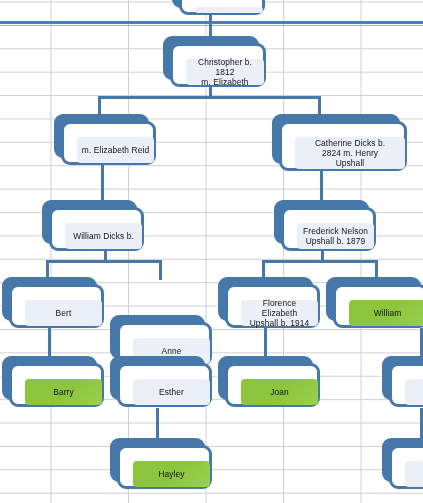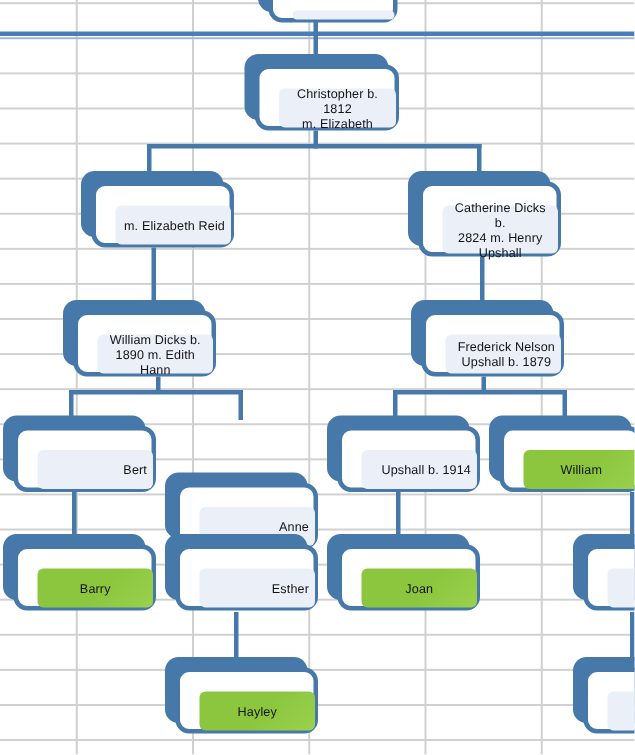--- a/index.html
+++ b/index.html
@@ -67,21 +67,21 @@
     display:flex;
     align-items:center;
     justify-content:center;
     text-align:center;
     line-height:1.22;
     padding:0 4px;
     color:#141414;
     font-size:8.4px;
     letter-spacing:0.1px;
   }
-  .node.blue  .fill{background:#eaeff8;justify-content:flex-end;}
+  .node.blue  .fill{background:#eaeff8;}
   .node.green .fill{
      background:linear-gradient(135deg,#8cc63e 0%,#8cc63e 55%,#9ad14e 100%);
   }
   .node .fill span{display:block;}
 </style>
 </head>
 <body>
 
 <div id="canvas">
 
@@ -137,39 +137,38 @@
       <div class="node blue" style="left: 54px; top: 114px; width: 95px; height: 44px;">
         <div class="shadow"></div>
         <div class="card">
           <div class="fill">
             <div>
               <span>m. Elizabeth Reid</span>
             </div>
           </div>
         </div>
       </div>
-      <div class="node blue" style="left: 272px; top: 114px; width: 95px; height: 50px;">
+      <div class="node blue" style="left: 272px; top: 114px; width: 95px; height: 50px; padding-left: 33px;">
         <div class="shadow"></div>
         <div class="card">
           <div class="fill">
             <div>
               <span>Catherine Dicks b.</span>
               <span>2824 m. Henry</span>
               <span>Upshall</span>
             </div>
           </div>
         </div>
       </div>
       <div class="node blue" style="left: 42px; top: 200px; width: 95px; height: 44px;">
         <div class="shadow"></div>
         <div class="card">
           <div class="fill">
             <div>
               <span>William Dicks b.</span>
-              <span>1890 m. Edith Hann</span>
             </div>
           </div>
         </div>
       </div>
       <div class="node blue" style="left: 274px; top: 200px; width: 95px; height: 44px;">
         <div class="shadow"></div>
         <div class="card">
           <div class="fill">
             <div>
               <span>Frederick Nelson</span>
@@ -196,20 +195,21 @@
               <span>Anne</span>
             </div>
           </div>
         </div>
       </div>
       <div class="node blue" style="left: 218px; top: 277px; width: 95px; height: 44px;">
         <div class="shadow"></div>
         <div class="card">
           <div class="fill">
             <div>
+              <span>Florence Elizabeth</span>
               <span>Upshall b. 1914</span>
             </div>
           </div>
         </div>
       </div>
       <div class="node green" style="left: 326px; top: 277px; width: 95px; height: 44px;">
         <div class="shadow"></div>
         <div class="card">
           <div class="fill">
             <div>

